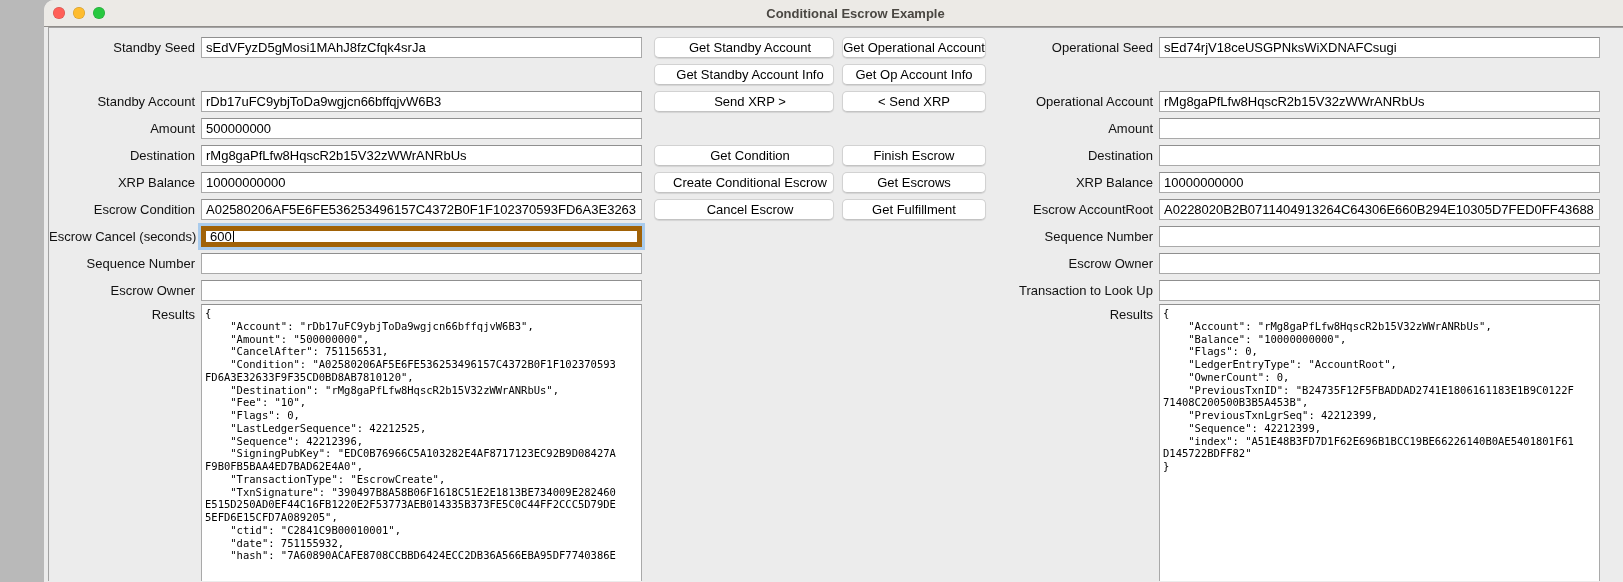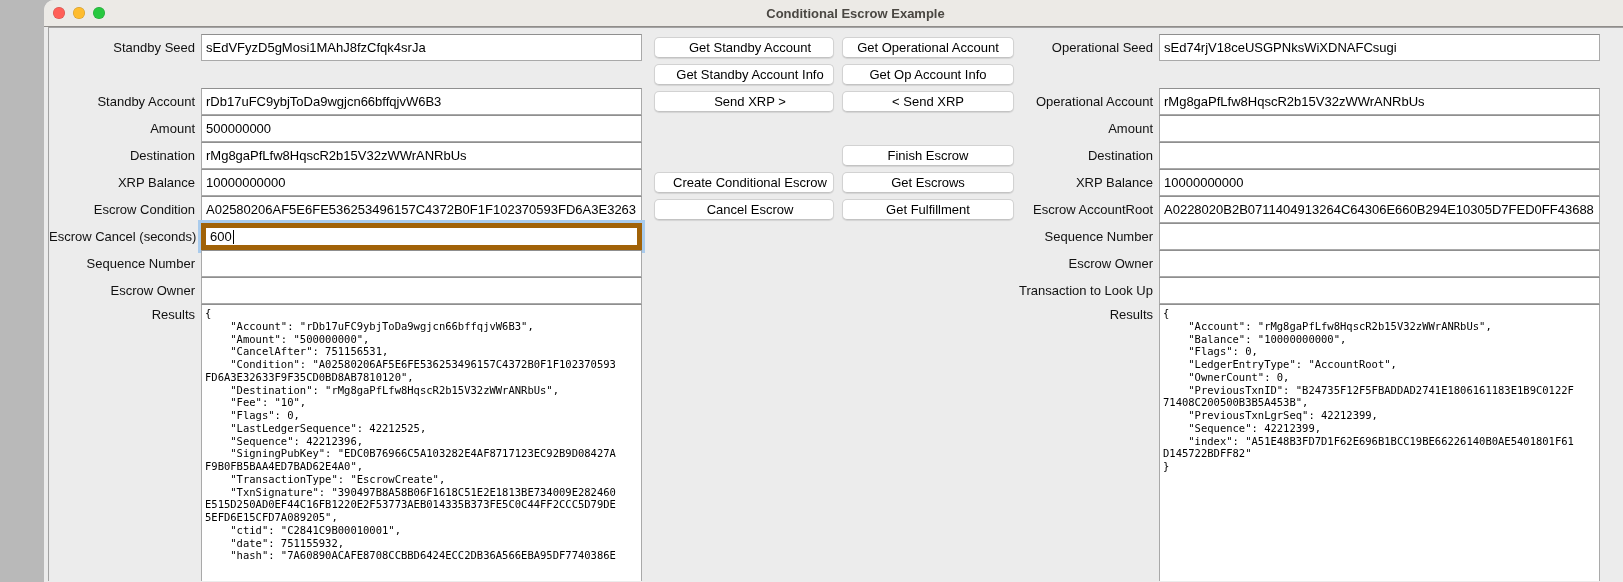--- a/index.html
+++ b/index.html
@@ -40,21 +40,21 @@
     padding-top: 6px;
     align-items: center;
   }
   .lbl {
     font-size: 13px; color: #111;
     text-align: right; padding-right: 6px;
     white-space: nowrap; overflow: hidden;
   }
   .lbl.top { align-self: start; padding-top: 3px; }
   .field, .fieldbox {
-    width: 100%; height: 27px;
+    width: 100%; height: 21px;
     background: #ffffff;
     border: 1px solid #a9a9a9;
     border-top-color: #8f8f8f;
     font-family: "Liberation Sans", sans-serif;
     font-size: 13px; color: #000;
     padding: 0 4px;
     border-radius: 0;
     outline: none;
     overflow: hidden; white-space: nowrap;
   }
@@ -73,21 +73,21 @@
     border: 1px solid #d2d2d2;
     border-bottom-color: #c3c3c3;
     border-radius: 5px;
     box-shadow: 0 1px 1px rgba(0,0,0,0.10);
     font-family: "Liberation Sans", sans-serif;
     font-size: 13px; color: #000;
     cursor: default;
     white-space: nowrap; overflow: hidden;
   }
   .btnA { width: 180px; margin-left: 12px; padding-left: 12px; }
-  .btnB { width: 172px; margin-left: 10px; }
+  .btnB { width: 144px; margin-left: 10px; }
   .results {
     align-self: start;
     width: 100%; height: 300px;
     background: #ffffff;
     border: 1px solid #a9a9a9;
     border-top-color: #8f8f8f;
     font-family: "DejaVu Sans Mono", monospace;
     font-size: 10.5px; line-height: 12.75px;
     color: #000;
     padding: 2px 3px;
@@ -132,20 +132,21 @@
       <label class="lbl c5 r3">Operational Account</label>
       <input class="field c6 r3" value="rMg8gaPfLfw8HqscR2b15V32zWWrANRbUs" style="">
 
       <label class="lbl c1 r4">Amount</label>
       <input class="field c2 r4" value="500000000" style="">
       <label class="lbl c5 r4">Amount</label>
       <input class="field c6 r4" value="" style="">
 
       <label class="lbl c1 r5">Destination</label>
       <input class="field c2 r5" value="rMg8gaPfLfw8HqscR2b15V32zWWrANRbUs" style="">
+      <button class="btn btnA c3 r5">Get Condition</button>
       <button class="btn btnB c4 r5">Finish Escrow</button>
       <label class="lbl c5 r5">Destination</label>
       <input class="field c6 r5" value="" style="">
 
       <label class="lbl c1 r6">XRP Balance</label>
       <input class="field c2 r6" value="10000000000" style="">
       <button class="btn btnA c3 r6">Create Conditional Escrow</button>
       <button class="btn btnB c4 r6">Get Escrows</button>
       <label class="lbl c5 r6">XRP Balance</label>
       <input class="field c6 r6" value="10000000000" style="">

